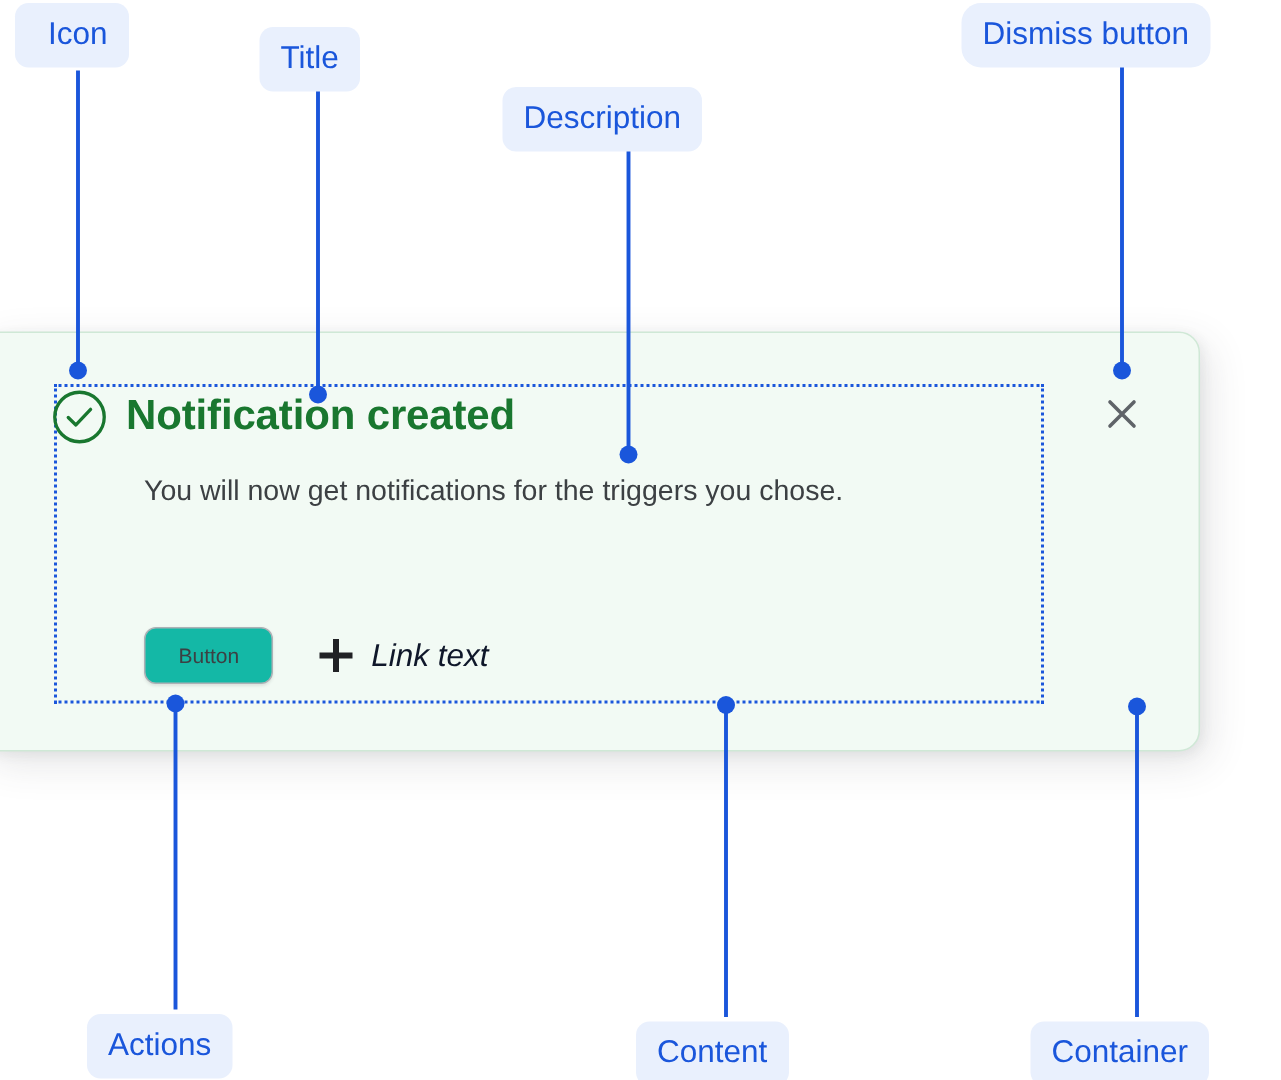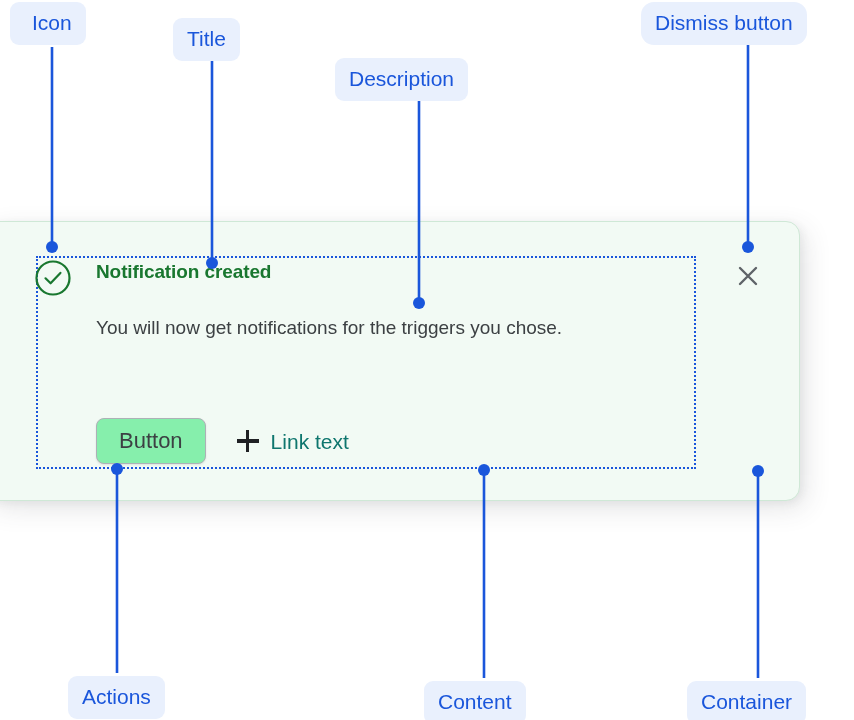--- a/index.html
+++ b/index.html
@@ -89,23 +89,23 @@
     top: 256px;
     width: 660px;
     height: 213px;
     box-sizing: border-box;
     border: 2px dotted #1a56db;
     z-index: 15;
   }
 
   .title-text {
     position: absolute;
-    left: 96px;
+    left: 84px;
     top: 261px;
-    font-size: 19px;
+    font-size: 28px;
     font-weight: bold;
     color: #19772f;
     letter-spacing: -0.1px;
     z-index: 20;
     font-family: "Liberation Sans", sans-serif;
   }
 
   .description-text {
     position: absolute;
     left: 96px;
@@ -120,25 +120,25 @@
 
   .actions-row {
     position: absolute;
     left: 96px;
     top: 418px;
     display: flex;
     align-items: center;
     z-index: 20;
   }
   .action-button {
-    background: #86efac;
+    background: #14b8a6;
     border: 1px solid #adb1b6;
     border-radius: 8px;
     color: #3c4043;
-    font-size: 22px;
+    font-size: 14px;
     font-family: "Liberation Sans", sans-serif;
     padding: 11px 22px;
     line-height: 1;
     cursor: pointer;
     box-shadow: 0 1px 2px rgba(60,64,67,0.12);
   }
   .link-action {
     display: flex;
     align-items: center;
     margin-left: 31px;
@@ -157,23 +157,24 @@
     background: #202124;
   }
   .plus-icon::before {
     left: 0; top: 9px; width: 22px; height: 3.5px;
   }
   .plus-icon::after {
     top: 0; left: 9px; height: 22px; width: 3.5px;
   }
   .link-label {
     font-size: 21px;
-    color: #0f766e;
+    color: #0f172a;
     font-family: "Liberation Sans", sans-serif;
     line-height: 1;
+    font-style: italic;
   }
 
   .dismiss-button {
     position: absolute;
     left: 730px;
     top: 259px;
     width: 36px;
     height: 36px;
     display: flex;
     align-items: center;
@@ -244,17 +245,17 @@
     <circle cx="484" cy="470" r="6" fill="#1a56db"></circle>
 
     <line x1="758" y1="472" x2="758" y2="678" stroke="#1a56db" stroke-width="2.6"></line>
     <circle cx="758" cy="471" r="6" fill="#1a56db"></circle>
   </svg>
 
   <div class="anno-pill" style="left:10px; top:2px;padding-left:22px;">Icon</div>
   <div class="anno-pill" style="left:335px; top:58px;">Description</div>
   <div class="anno-pill" style="left:173px; top:18px;">Title</div>
   <div class="anno-pill" style="left:641px; top:2px;border-radius:13px;">Dismiss button</div>
-  <div class="anno-pill" style="left:68px; top:676px;">Actions</div>
+  <div class="anno-pill" style="left:58px; top:676px;">Actions</div>
   <div class="anno-pill" style="left:424px; top:681px;">Content</div>
   <div class="anno-pill" style="left:687px; top:681px;">Container</div>
 
 </div>
 
 </body></html>

